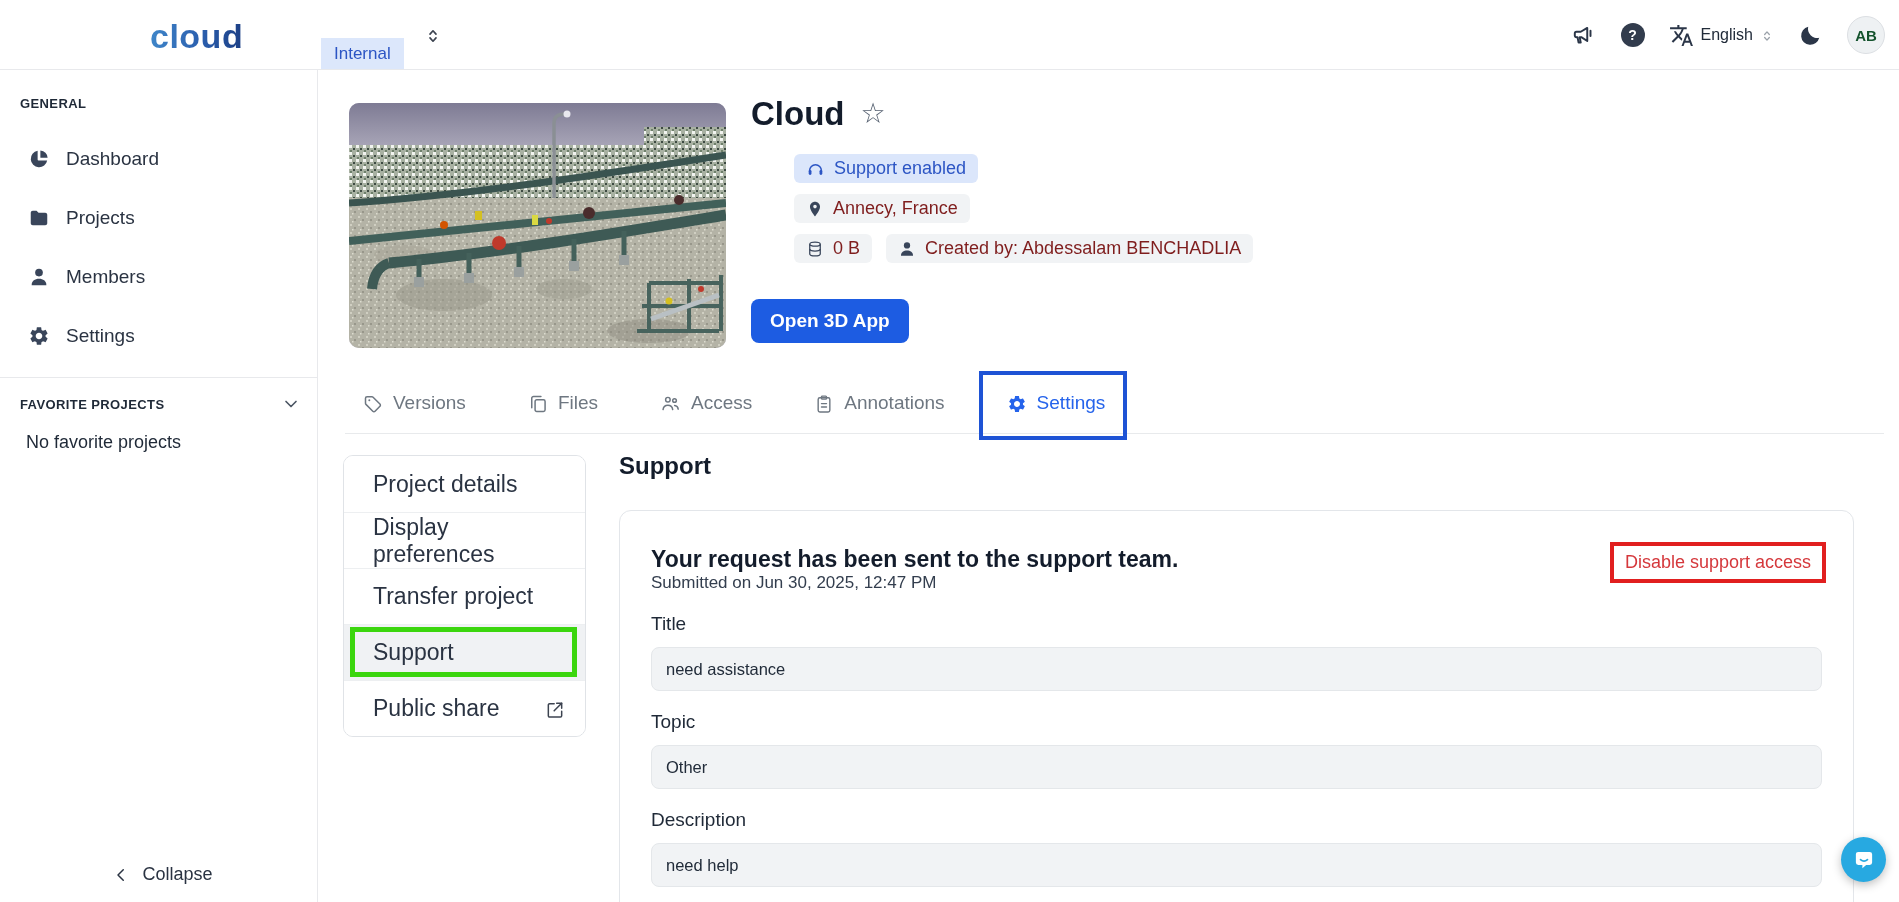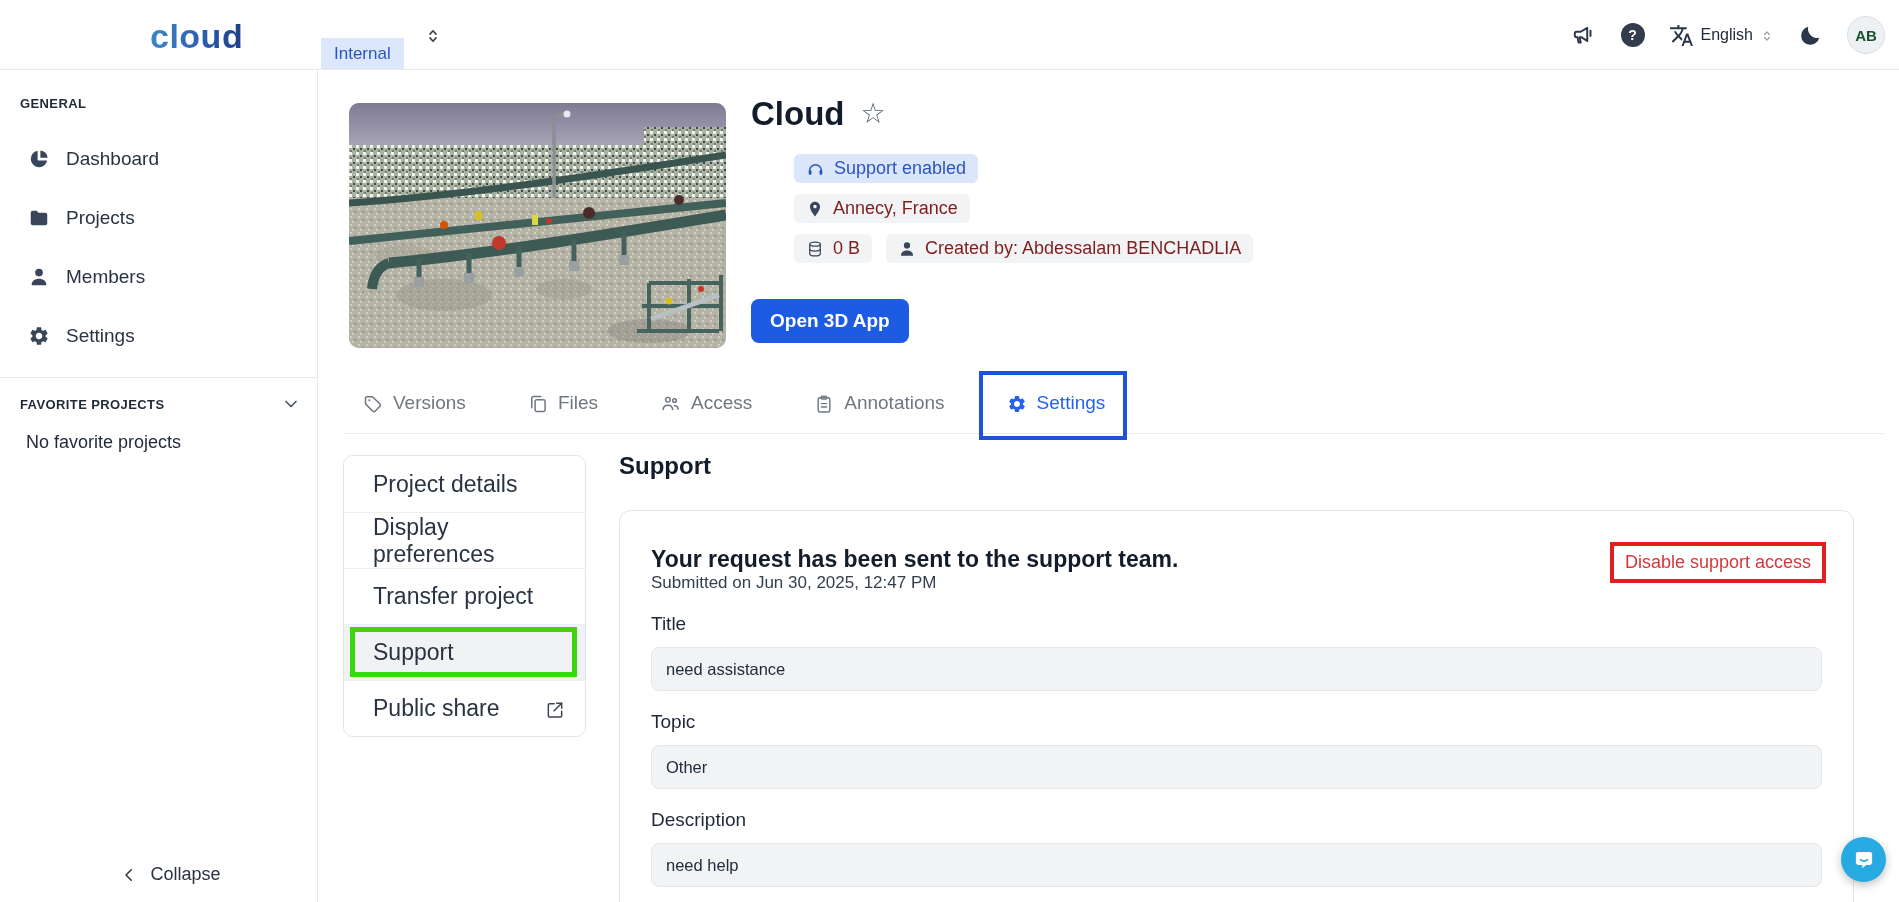--- a/index.html
+++ b/index.html
@@ -29,21 +29,21 @@
   .content{position:relative;flex:1;overflow:hidden;}
 
   
   .section-label{margin:26px 0 18px 20px;font-size:13px;font-weight:bold;letter-spacing:.4px;color:#1f2937;}
   .side-item{height:59px;display:flex;align-items:center;gap:16px;padding-left:28px;font-size:19px;color:#2a3342;cursor:pointer;}
   .side-item .ic{color:#39455a;}
   .side-divider{border:none;border-top:1px solid #e8e9ec;margin-top:12px;}
   .fav-header{margin-top:16px;padding:0 16px 0 20px;display:flex;align-items:center;justify-content:space-between;}
   .fav-header .section-label{margin:0;}
   .fav-empty{margin:18px 0 0 26px;font-size:18px;color:#1f2937;}
-  .collapse{position:absolute;bottom:10px;left:12px;width:100%;height:36px;display:flex;align-items:center;
+  .collapse{position:absolute;bottom:10px;left:4px;width:100%;height:36px;display:flex;align-items:center;
         justify-content:center;gap:12px;font-size:18px;color:#2a3342;cursor:pointer;}
 
   
   .thumb{position:absolute;left:31px;top:33px;width:377px;height:245px;border-radius:10px;overflow:hidden;background:#b7b4c4;}
   .proj-title{position:absolute;left:433px;top:25px;display:flex;align-items:center;gap:16px;}
   .proj-title h1{font-size:33px;font-weight:bold;color:#131c2b;}
   .star{font-size:28px;color:#556070;line-height:1;cursor:pointer;}
   .badge{display:inline-flex;align-items:center;gap:9px;height:29px;padding:0 12px;border-radius:6px;
         background:#f1f3f5;color:#7f1d1d;font-size:18px;}
   .badge.blue{background:#dbe6fb;color:#2c55c4;}

